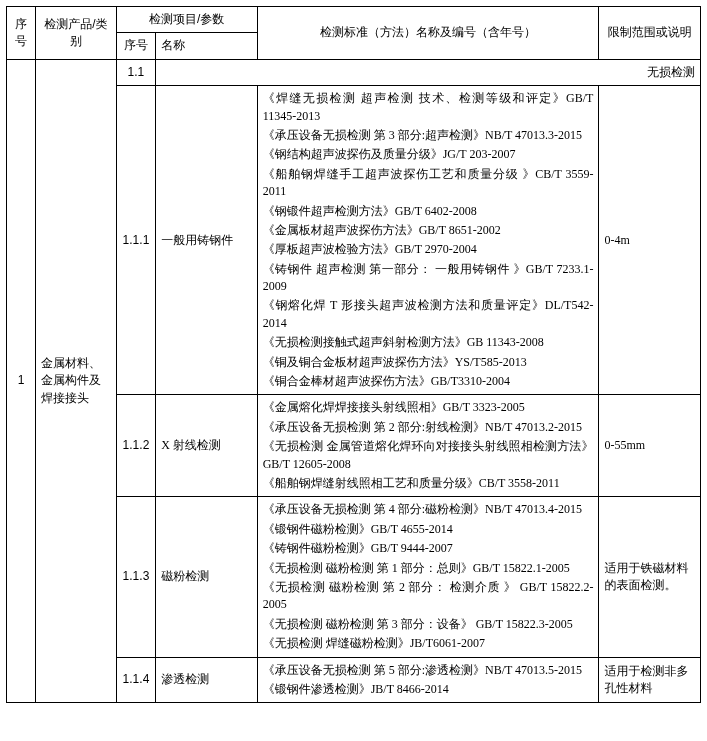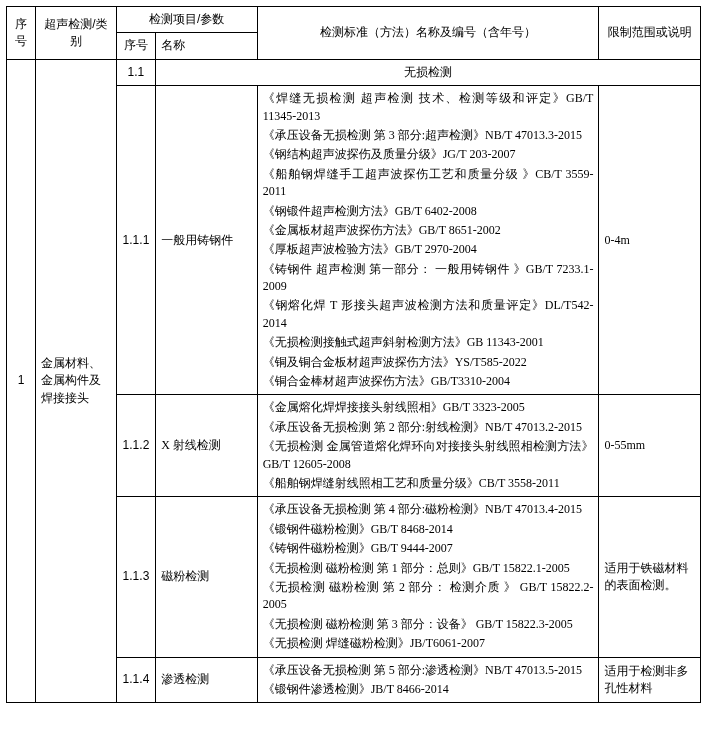--- a/index.html
+++ b/index.html
@@ -48,39 +48,39 @@
   .std-list { margin: 0; padding: 0; }
   .std-list div {
     margin: 0 0 2px 0;
     text-align: justify;
     text-justify: inter-ideograph;
   }
   .std-list div:last-child { margin-bottom: 0; }
 
   .vmid { vertical-align: middle; }
 
-  .sub-head-label { text-align: center; padding-left: 6px; margin-top: 19px; }
+  .sub-head-label { text-align: right; padding-left: 6px; margin-top: 19px; }
 </style>
 </head>
 <body>
 
 <div class="page">
   <table class="doc-table">
     <colgroup>
       <col class="c-no">
       <col class="c-cat">
       <col class="c-sno">
       <col class="c-item">
       <col class="c-std">
       <col class="c-range">
     </colgroup>
     <tbody>
       <tr class="hdr-top">
         <td rowspan="2" class="center">序号</td>
-        <td rowspan="2" class="hdr-cell-left">超声检测/类别</td>
+        <td rowspan="2" class="hdr-cell-left">检测产品/类别</td>
         <td colspan="2" class="hdr-cell-left">检测项目/参数</td>
         <td rowspan="2" class="center">检测标准（方法）名称及编号（含年号）</td>
         <td rowspan="2" class="hdr-cell-left">限制范围或说明</td>
       </tr>
       <tr>
         <td class="center">序号</td>
         <td class="mid-left">名称</td>
       </tr>
 
       <tr>
@@ -97,22 +97,22 @@
           <div class="std-list">
             <div>《焊缝无损检测 超声检测 技术、检测等级和评定》GB/T 11345-2013</div>
             <div>《承压设备无损检测 第 3 部分:超声检测》NB/T 47013.3-2015</div>
             <div>《钢结构超声波探伤及质量分级》JG/T 203-2007</div>
             <div>《船舶钢焊缝手工超声波探伤工艺和质量分级 》CB/T 3559-2011</div>
             <div>《钢锻件超声检测方法》GB/T 6402-2008</div>
             <div>《金属板材超声波探伤方法》GB/T 8651-2002</div>
             <div>《厚板超声波检验方法》GB/T 2970-2004</div>
             <div>《铸钢件 超声检测 第一部分： 一般用铸钢件 》GB/T 7233.1-2009</div>
             <div>《钢熔化焊 T 形接头超声波检测方法和质量评定》DL/T542-2014</div>
-            <div>《无损检测接触式超声斜射检测方法》GB 11343-2001</div>
-            <div>《铜及铜合金板材超声波探伤方法》YS/T585-2022</div>
+            <div>《无损检测接触式超声斜射检测方法》GB 11343-2008</div>
+            <div>《铜及铜合金板材超声波探伤方法》YS/T585-2013</div>
             <div>《铜合金棒材超声波探伤方法》GB/T3310-2004</div>
           </div>
         </td>
         <td class="mid-left vmid">0-4m</td>
       </tr>
 
       <tr>
         <td class="center vmid">1.1.2</td>
         <td class="mid-left vmid">X 射线检测</td>
         <td class="mid-left vmid">
@@ -125,21 +125,21 @@
         </td>
         <td class="mid-left vmid">0-55mm</td>
       </tr>
 
       <tr>
         <td class="center vmid">1.1.3</td>
         <td class="mid-left vmid">磁粉检测</td>
         <td class="mid-left vmid">
           <div class="std-list">
             <div>《承压设备无损检测 第 4 部分:磁粉检测》NB/T 47013.4-2015</div>
-            <div>《锻钢件磁粉检测》GB/T 8468-2014</div>
+            <div>《锻钢件磁粉检测》GB/T 4655-2014</div>
             <div>《铸钢件磁粉检测》GB/T 9444-2007</div>
             <div>《无损检测 磁粉检测 第 1 部分：总则》GB/T 15822.1-2005</div>
             <div>《无损检测 磁粉检测 第 2 部分： 检测介质 》 GB/T 15822.2-2005</div>
             <div>《无损检测 磁粉检测 第 3 部分：设备》 GB/T 15822.3-2005</div>
             <div>《无损检测 焊缝磁粉检测》JB/T6061-2007</div>
           </div>
         </td>
         <td class="mid-left vmid">适用于铁磁材料的表面检测。</td>
       </tr>
 

